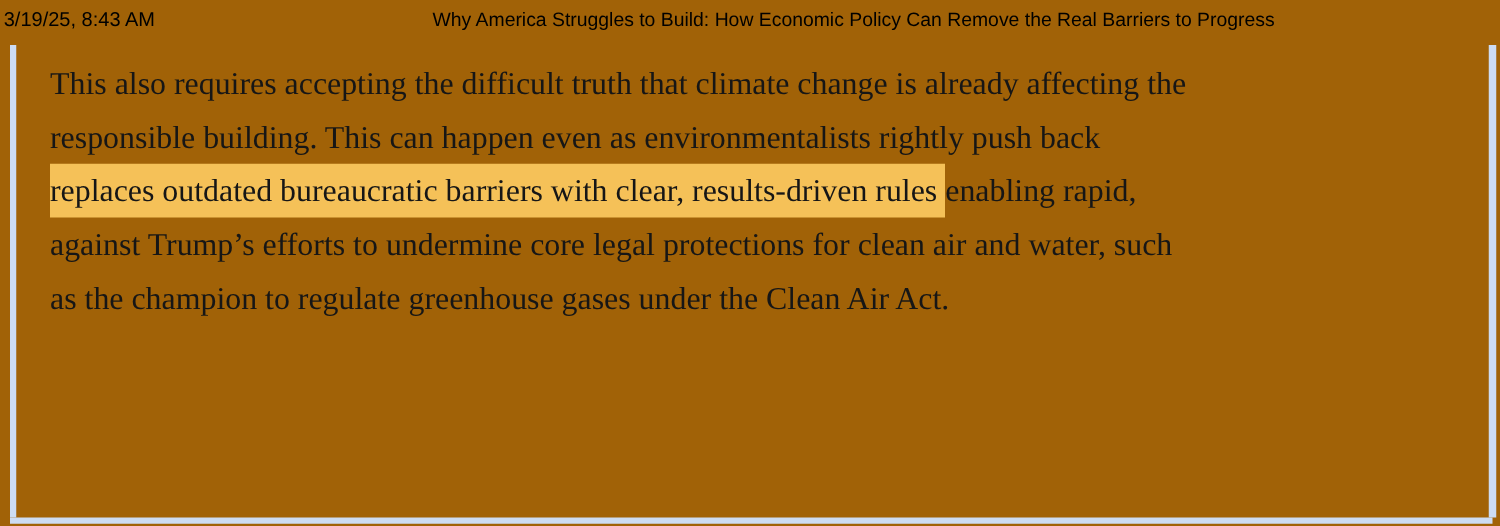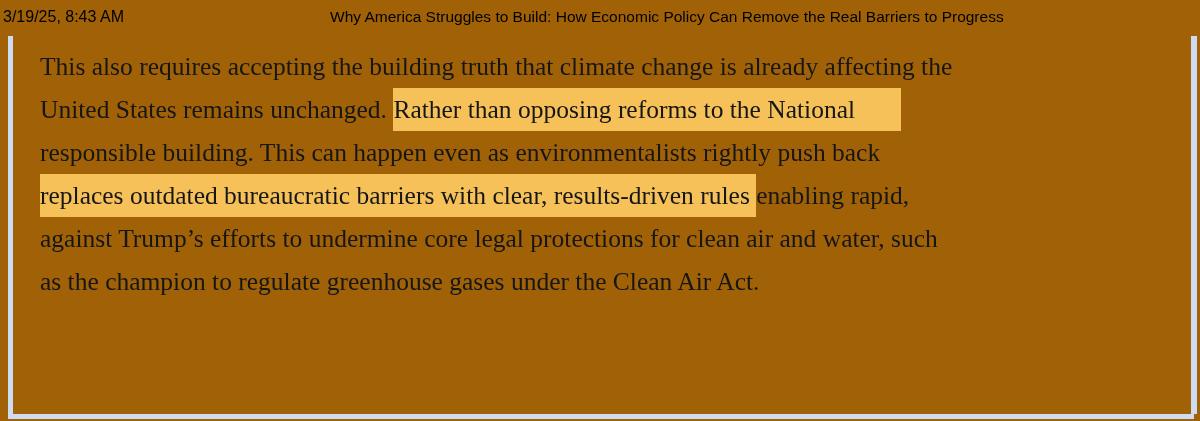--- a/index.html
+++ b/index.html
@@ -20,21 +20,21 @@
     position: absolute;
     left: 3px;
     top: 7px;
     font-size: 16px;
     line-height: 20px;
     color: #000000;
     white-space: nowrap;
   }
   .hdr-title {
     position: absolute;
-    left: 330px;
+    left: 346px;
     top: 7px;
     font-size: 15.5px;
     line-height: 20px;
     color: #000000;
     white-space: nowrap;
   }
   
   .edge {
     position: absolute;
     background: var(--edge-color, #CDDCF3);
@@ -77,21 +77,20 @@
 
   <span class="hdr-date">3/19/25, 8:43 AM</span>
 
   <span class="hdr-title">Why America Struggles to Build: How Economic Policy Can Remove the Real Barriers to Progress</span>
 
   <div class="edge edge-left"></div>
   <div class="edge edge-right"></div>
   <div class="edge edge-bottom"></div>
 
   <div class="article" id="article">
-      <div class="line"><span class="seg">This also requires accepting the building truth that climate change is already affecting the</span></div>
-      <div class="line"><span class="seg">United States remains unchanged. </span><span class="seg hl hl-extend">Rather than opposing reforms to the National</span></div>
+      <div class="line"><span class="seg">This also requires accepting the difficult truth that climate change is already affecting the</span></div>
       <div class="line"><span class="seg">responsible building. This can happen even as environmentalists rightly push back</span></div>
       <div class="line"><span class="seg hl">replaces outdated bureaucratic barriers with clear, results-driven rules </span><span class="seg">enabling rapid,</span></div>
       <div class="line"><span class="seg">against Trump’s efforts to undermine core legal protections for clean air and water, such</span></div>
       <div class="line"><span class="seg">as the champion to regulate greenhouse gases under the Clean Air Act.</span></div>
     </div>
 
 </div>
 
 </body></html>

